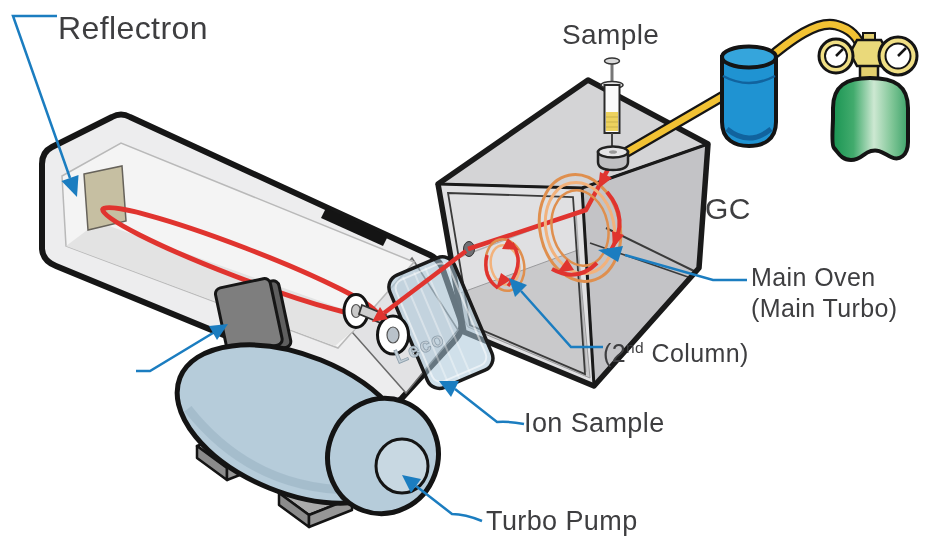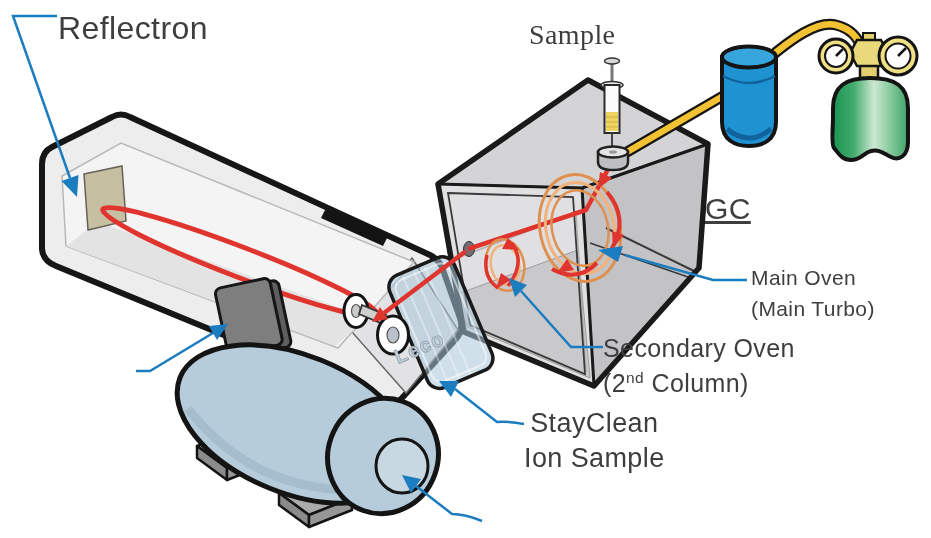--- a/index.html
+++ b/index.html
@@ -1,23 +1,23 @@
 <!DOCTYPE html>
 <html><head>
 <meta charset="utf-8">
 <style>
   html,body{margin:0;padding:0;background:#ffffff;}
   #stage{position:relative;width:931px;height:538px;background:#ffffff;overflow:hidden;
          font-family:"Liberation Sans", sans-serif;}
   #scene{position:absolute;left:0;top:0;}
   .label{position:absolute;color:#3e3e40;white-space:nowrap;letter-spacing:0.4px;}
   .lab-reflectron{left:58px;top:10px;font-size:32px;}
-  .lab-sample{left:529px;top:19px;font-size:28px;font-family:Liberation Serif, serif;}
-  .lab-gc{left:705px;top:192px;font-size:30px;text-decoration:underline;}
-  .lab-main-oven{left:751px;top:262px;font-size:21px;line-height:31px;}
+  .lab-sample{left:562px;top:19px;font-size:28px;}
+  .lab-gc{left:705px;top:192px;font-size:30px;}
+  .lab-main-oven{left:751px;top:262px;font-size:25px;line-height:31px;}
   .lab-secondary-oven{left:603px;top:333px;font-size:25px;line-height:30px;}
   .lab-stayclean{left:524px;top:406px;font-size:27px;line-height:35px;text-align:center;}
   .lab-turbo{left:486px;top:506px;font-size:27px;}
   .lab-detector{left:4px;top:354px;font-size:28px;}
   .label sup{font-size:0.62em;}
 </style>
 </head>
 <body>
 
 <div id="stage">
@@ -230,24 +230,23 @@
   <div class="label lab-sample">Sample</div>
 
   <div class="label lab-gc">GC</div>
 
   <div class="label lab-main-oven">
     <div>Main Oven</div>
     <div>(Main Turbo)</div>
   </div>
 
   <div class="label lab-secondary-oven">
-    <div>Secondary Oven</div>
     <div><span>(2</span><sup>nd</sup><span> Column)</span></div>
   </div>
 
   <div class="label lab-stayclean">
-    <div>StayClean</div>
     <div>Ion Sample</div>
   </div>
 
+  <div class="label lab-turbo">Turbo Pump</div>
 
 
 </div>
 
 </body></html>

